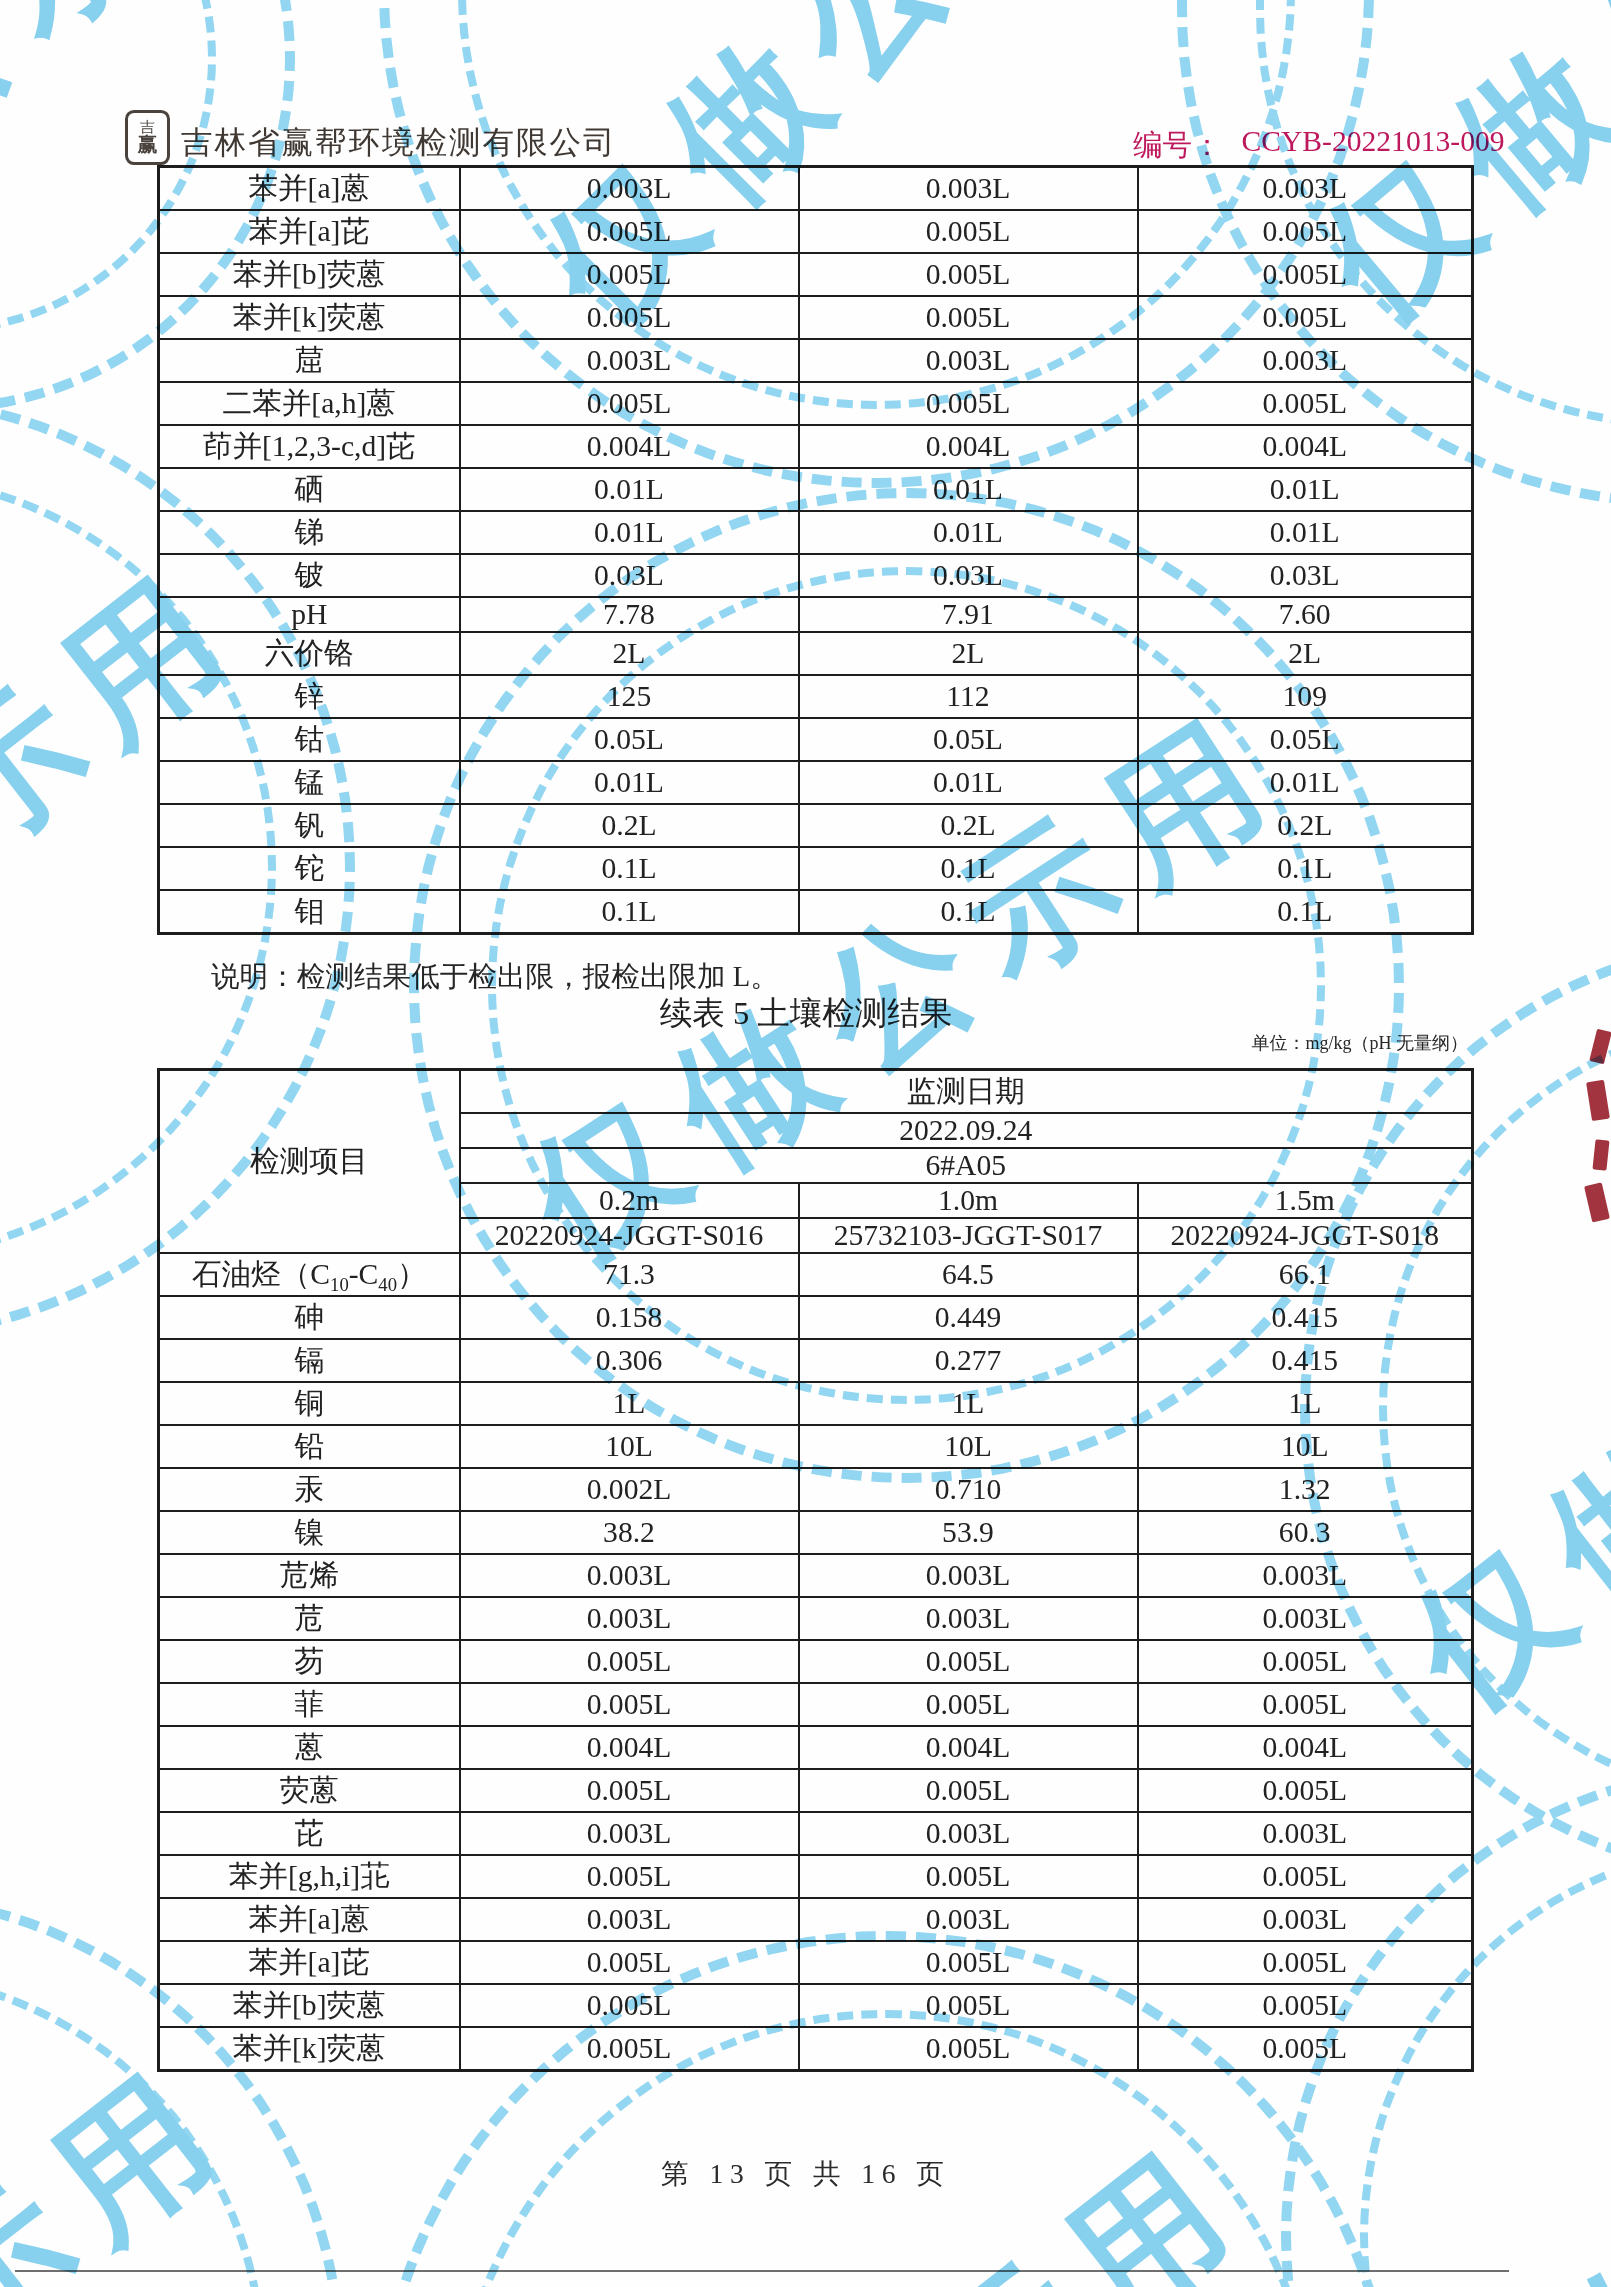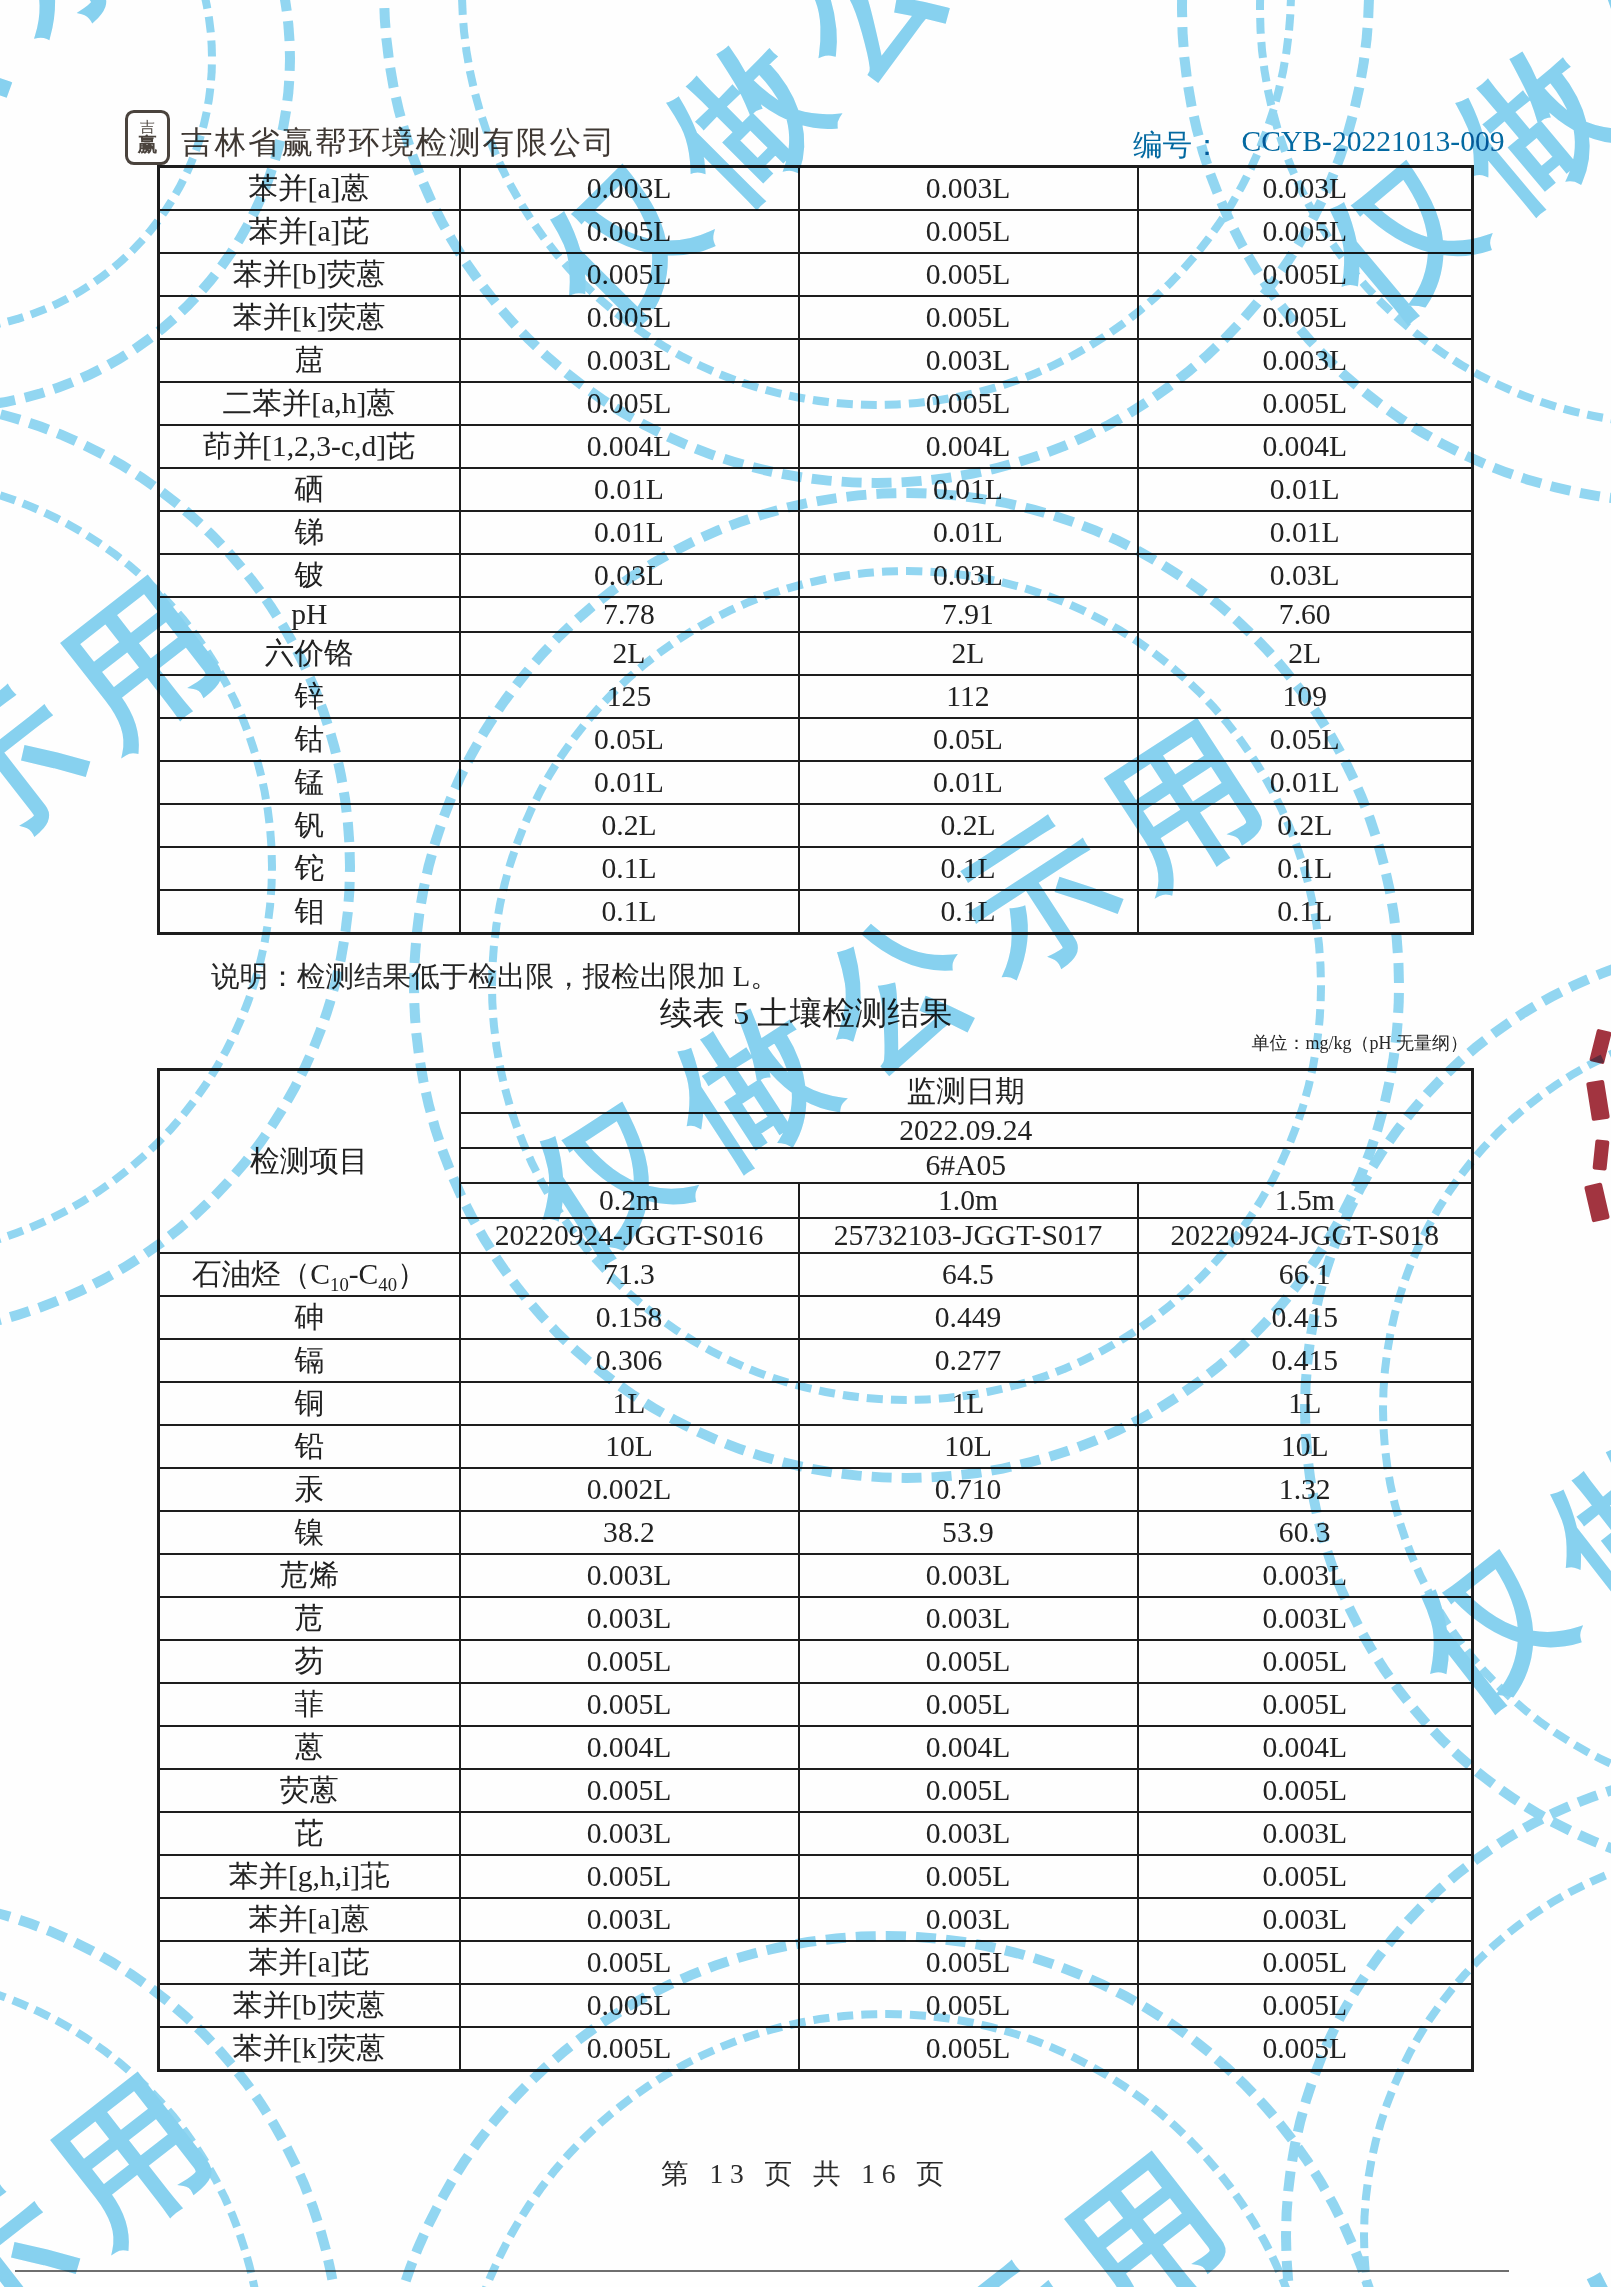--- a/index.html
+++ b/index.html
@@ -19,21 +19,21 @@
     display:flex;flex-direction:column;align-items:center;justify-content:center;
     color:#4a433d;line-height:1;box-sizing:border-box;
   }
   .hdr-logo .lg-top{font-size:14.8px;}
   .hdr-logo .lg-bot{font-size:19.7px;font-weight:bold;}
   .hdr-company{
     position:absolute;left:181px;top:122px;
     font-size:31.5px;letter-spacing:2px;color:#3f3833;
   }
   .hdr-docno{
-    position:absolute;left:1133px;top:125px;font-size:29.6px;color:#0369a1;
+    position:absolute;left:1133px;top:125px;font-size:29.6px;color:#be185d;
     display:flex;gap:19.7px;white-space:nowrap;
   }
   
   table.rpt{
     position:absolute;left:157px;
     border-collapse:collapse;table-layout:fixed;
     font-size:29.6px;color:#222;
     background:transparent;
   }
   table.rpt,table.rpt td{border:2px solid #1d1d1d;}

